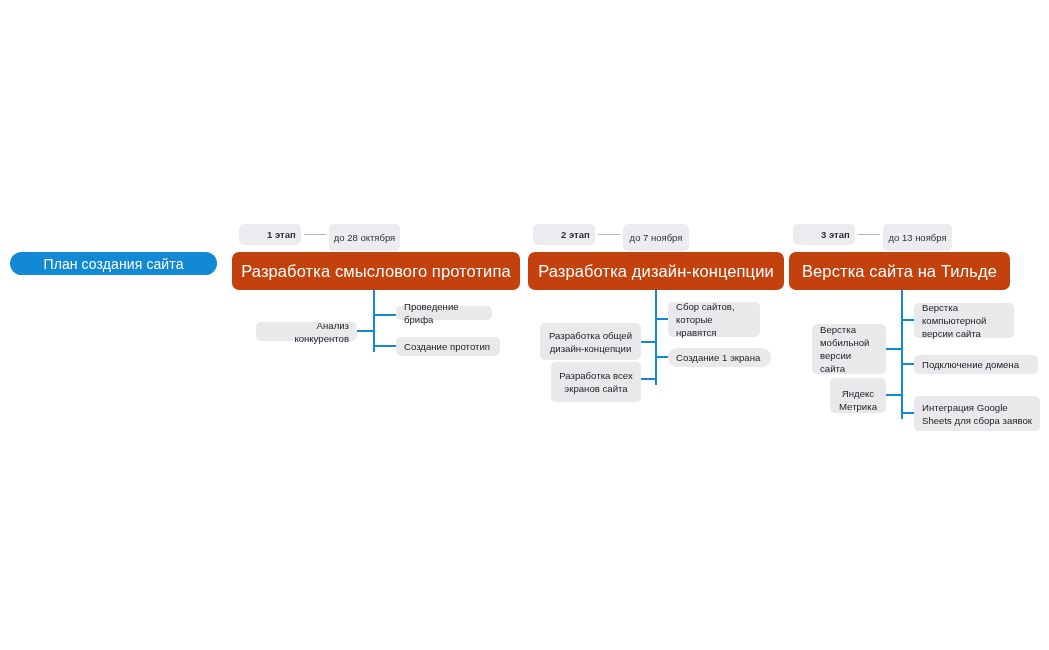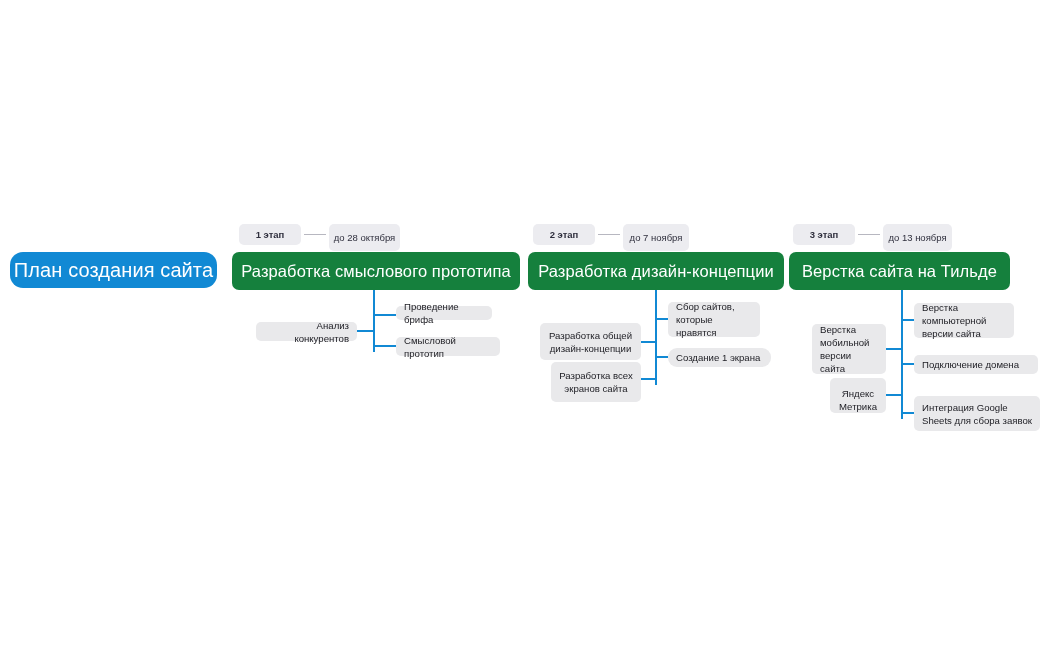--- a/index.html
+++ b/index.html
@@ -28,63 +28,62 @@
     height: 650px;
     pointer-events: none;
   }
 
   
   .root-node {
     position: absolute;
     left: 10px;
     top: 252px;
     width: 207px;
-    height: 36px;
+    height: 23px;
     background: #1189d4;
     border-radius: 13px;
     display: flex;
     align-items: center;
     justify-content: center;
     color: #ffffff;
-    font-size: 20px;
+    font-size: 14px;
     letter-spacing: .1px;
     white-space: nowrap;
   }
 
   
   .branch-header {
     position: absolute;
     top: 252px;
     height: 38px;
-    background: #15803d;
+    background: #c2410c;
     border-radius: 7px;
     display: flex;
     align-items: center;
     justify-content: center;
     color: #ffffff;
     font-size: 16.5px;
     letter-spacing: .1px;
     white-space: nowrap;
   }
 
   
   .stage-badge {
     position: absolute;
     top: 224px;
     height: 21px;
     background: #ececf0;
     border-radius: 5px;
     display: flex;
     align-items: center;
-    justify-content: center;
     color: #2f2f3d;
     font-size: 9.5px;
     font-weight: bold;
     white-space: nowrap;
-    padding: 0 10px;
+    padding: 0 28px;
     box-sizing: border-box;
   }
   .stage-date {
     position: absolute;
     top: 224px;
     height: 27px;
     background: #ececf0;
     border-radius: 5px;
     display: flex;
     align-items: center;
@@ -177,21 +176,21 @@
   </div>
 
   <div class="leaf right" style="left:256px; top:322px; width:101px; height:19px;">
     <span>Анализ конкурентов</span>
   </div>
 
   <div class="leaf left" style="left:396px; top:306px; width:96px; height:14px;">
     <span>Проведение брифа</span>
   </div>
   <div class="leaf left" style="left:396px; top:337px; width:104px; height:19px;">
-    <span>Смысловой прототип</span>
+    <span>Создание прототип</span>
   </div>
 
   <div class="stage-badge" style="left:533px; width:62px;">
     <span>2 этап</span>
   </div>
   <div class="stage-dash" style="left:598px; width:22px;"></div>
   <div class="stage-date" style="left:623px; width:66px;">
     <span>до 7 ноября</span>
   </div>
 

